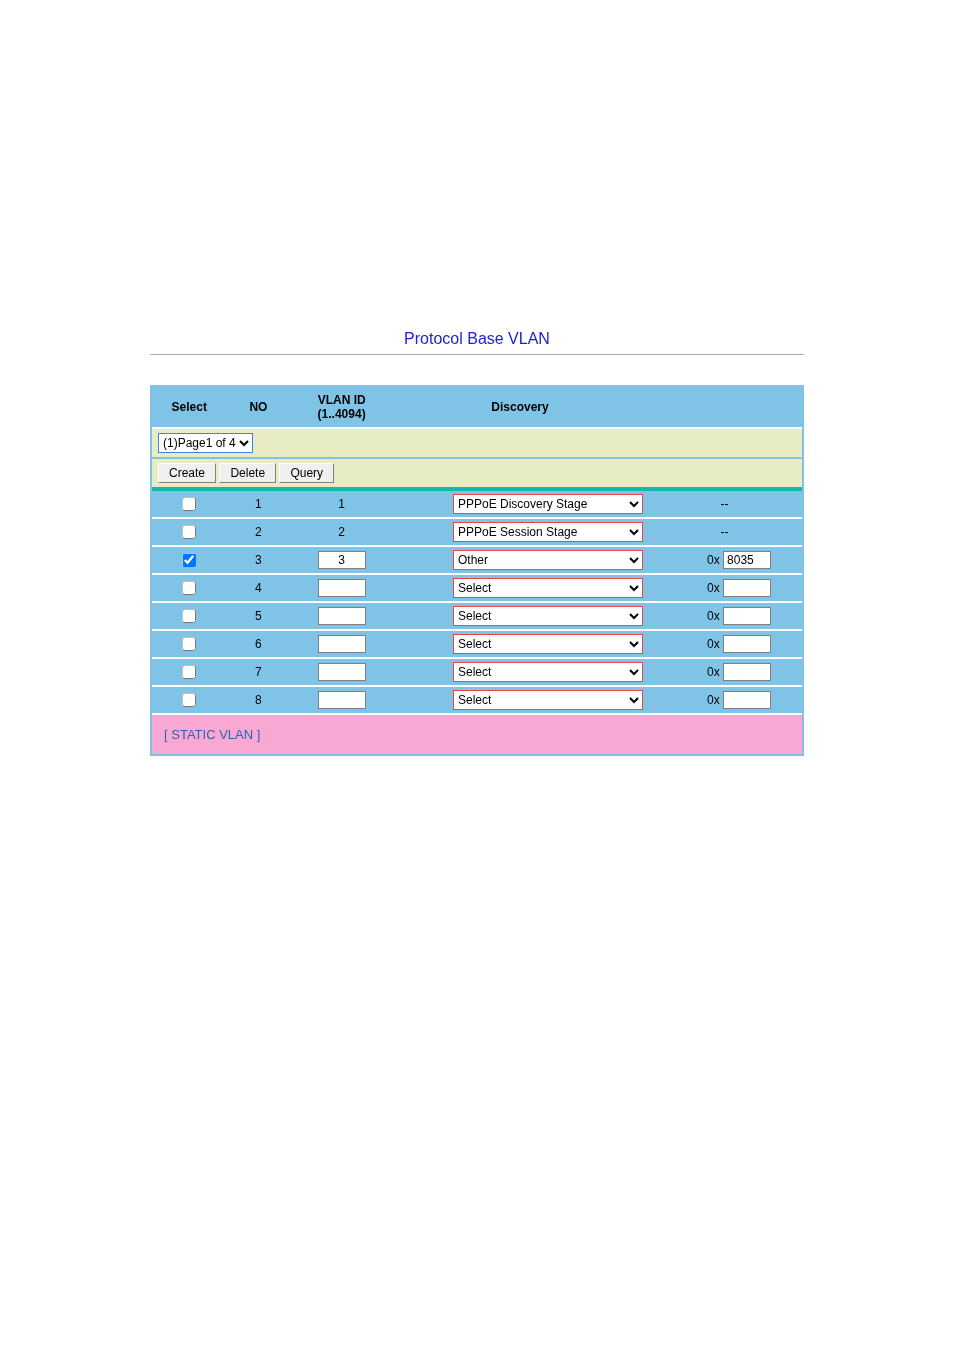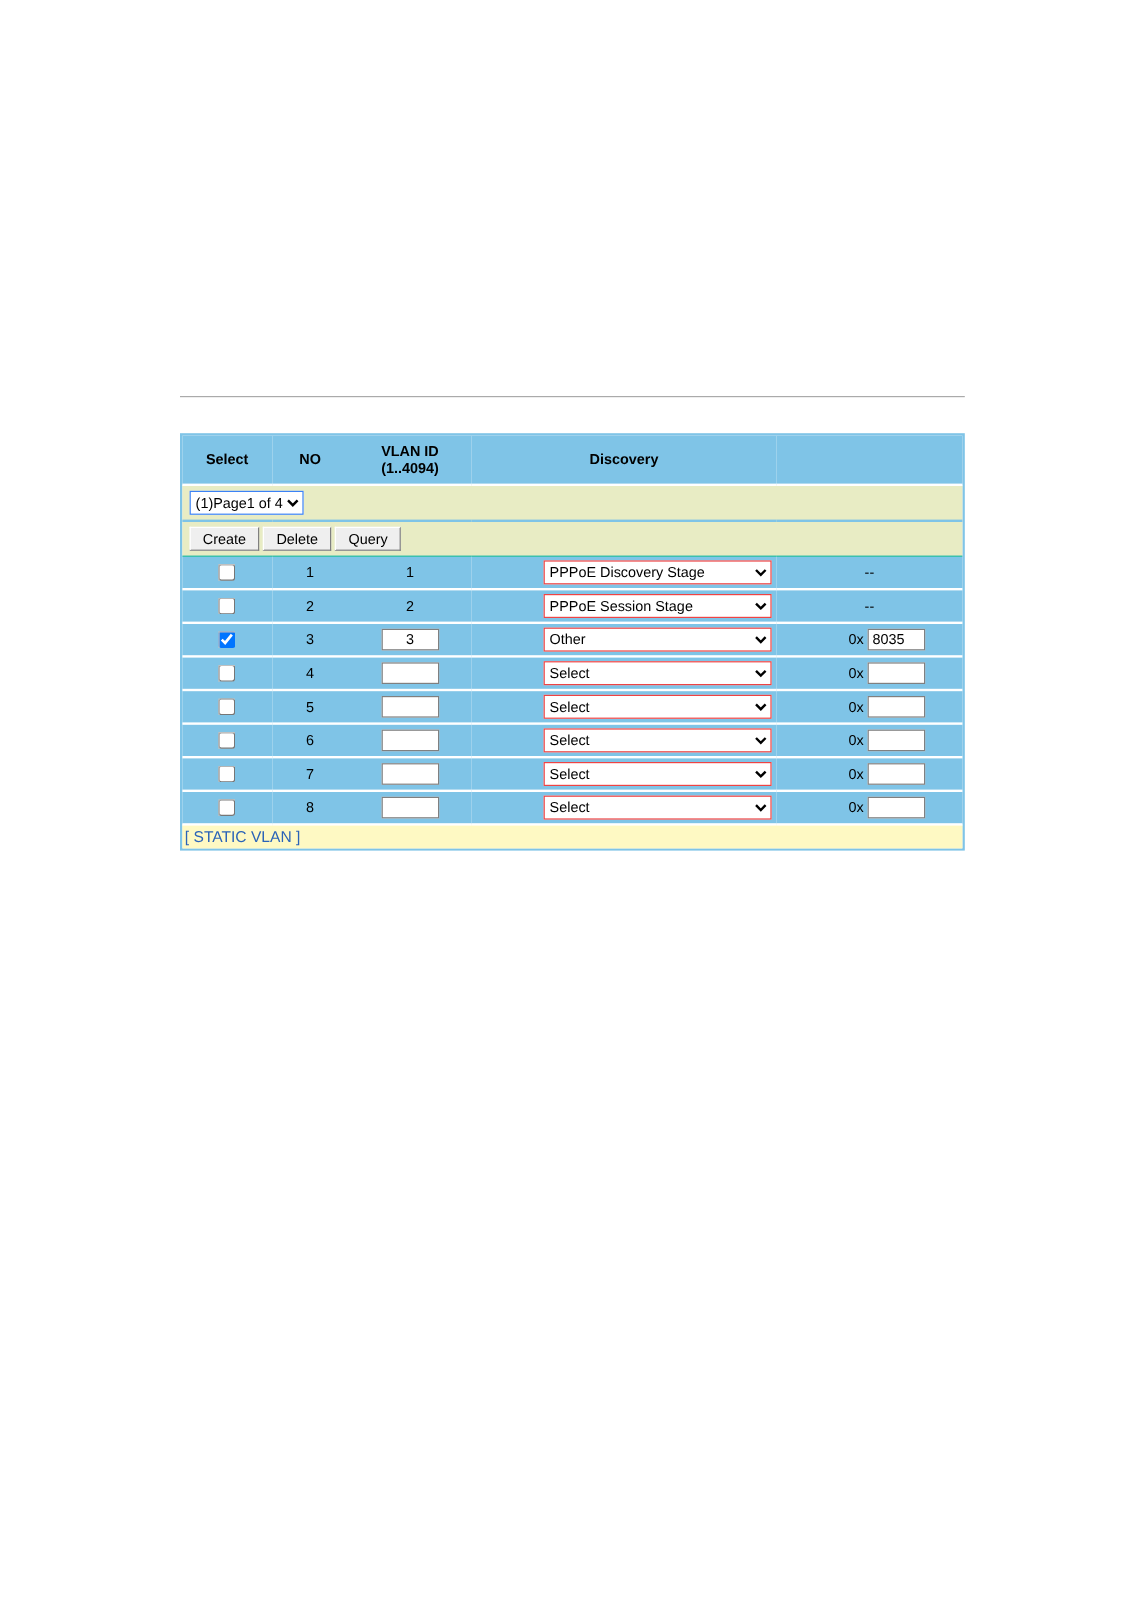--- a/index.html
+++ b/index.html
@@ -38,21 +38,21 @@
     border-collapse: collapse;
   }
   .top-row td {
     background: #e8ecc4;
     padding: 4px 6px;
     border-bottom: 2px solid #7fc4e7;
   }
   .btn-row td {
     background: #e8ecc4;
     padding: 4px 6px;
-    border-bottom: 1px solid #14b8a6;
+    border-bottom: 4px solid #14b8a6;
   }
   .page-select {
     font-family: Arial, Helvetica, sans-serif;
     font-size: 12px;
     background: #fff;
     border: 1px solid #3b82f6;
     height: 20px;
   }
   button.winbtn {
     font-family: Arial, Helvetica, sans-serif;
@@ -111,31 +111,32 @@
     width: 14px;
     height: 14px;
     display: inline-block;
     background: #fff;
     border: 1px solid #808080;
     box-shadow: inset 1px 1px 0 #c0c0c0;
     vertical-align: middle;
     margin: 0;
   }
   .footer-row td {
-    background: #fef9c3;
-    padding: 2px;
+    background: #f9a8d4;
+    padding: 12px;
     color: #2a63b8;
     font-size: 13px;
   }
   .footer-link { color: #2a63b8; text-decoration: none; }
 </style>
 </head>
 <body>
 
 <div class="page">
+  <div class="title">Protocol Base VLAN</div>
   <hr class="hr">
 
   <div class="panel">
     <table class="main">
       <tbody>
         <tr class="top-row">
           <td colspan="5">
             <select class="page-select">
               <option>(1)Page1 of 4</option>
             </select>

